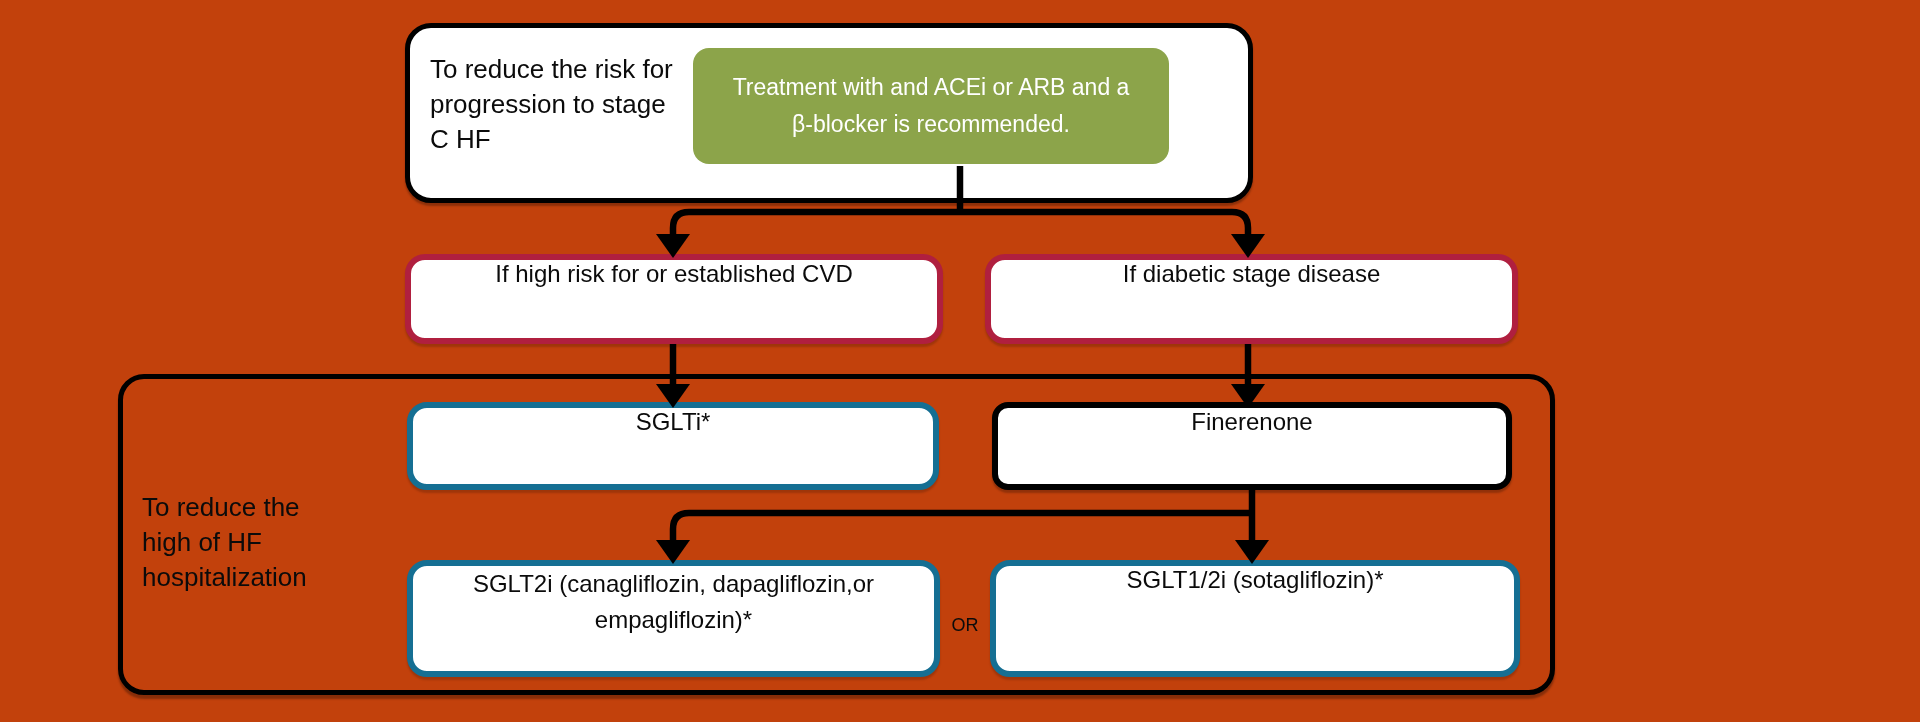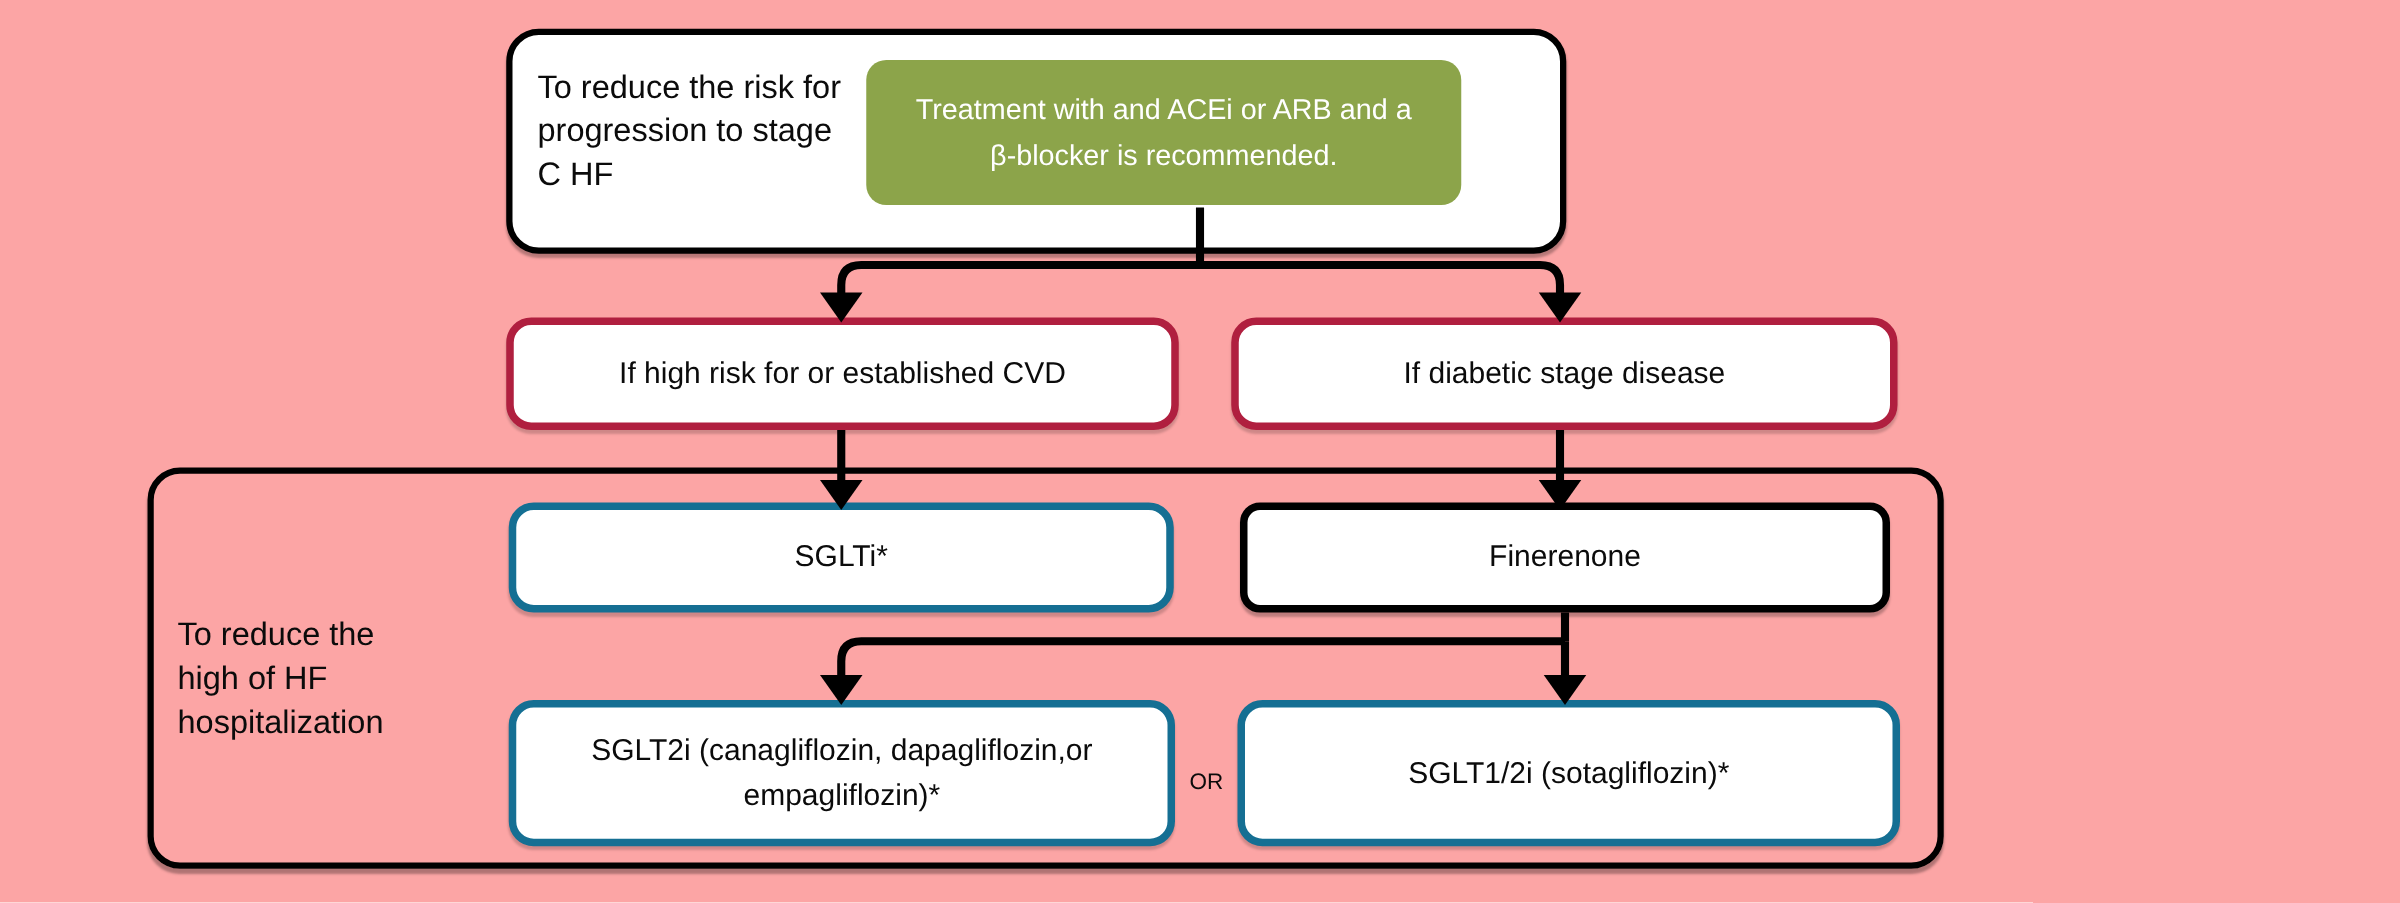--- a/index.html
+++ b/index.html
@@ -3,37 +3,36 @@
 <meta charset="utf-8">
 <style>
   * { margin: 0; padding: 0; box-sizing: border-box; }
   html, body { background: #ffffff; }
   body { font-family: "Liberation Sans", sans-serif; color: #0b0b0b; }
 
   .canvas {
     position: relative;
     width: 1920px;
     height: 722px;
-    background: #fca5a5;
+    background: #c2410c;
     overflow: hidden;
   }
 
   
   .connectors {
     position: absolute;
     left: 0; top: 0;
     width: 1920px; height: 722px;
     pointer-events: none;
     z-index: 6;
   }
 
   .box {
     position: absolute;
     display: flex;
-    align-items: center;
     justify-content: center;
     text-align: center;
     background: #ffffff;
     z-index: 2;
   }
 
   
   .top-box {
     left: 405px; top: 23px;
     width: 848px; height: 180px;

